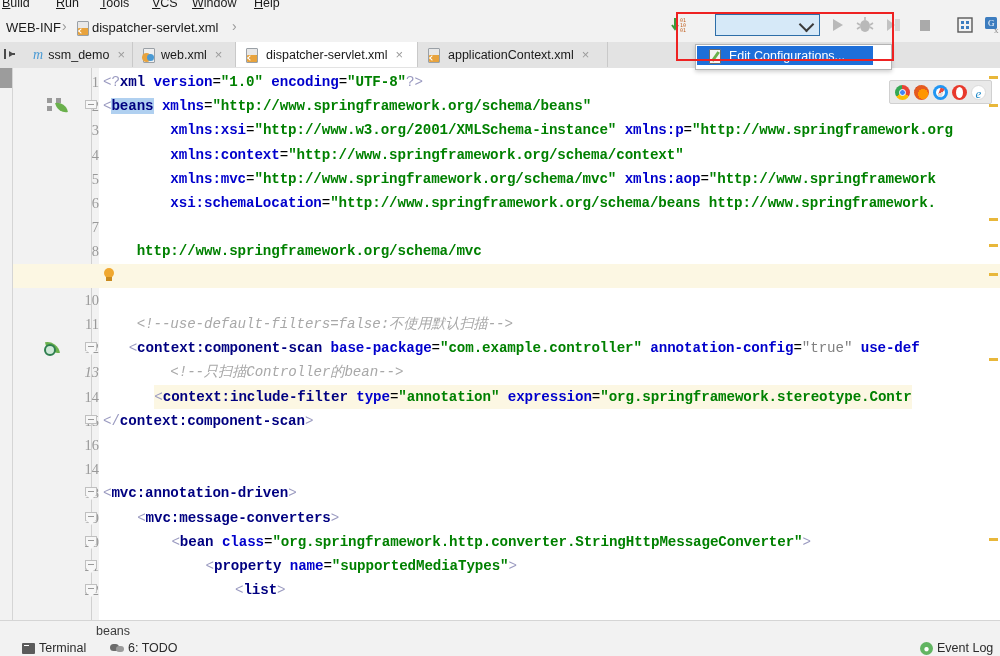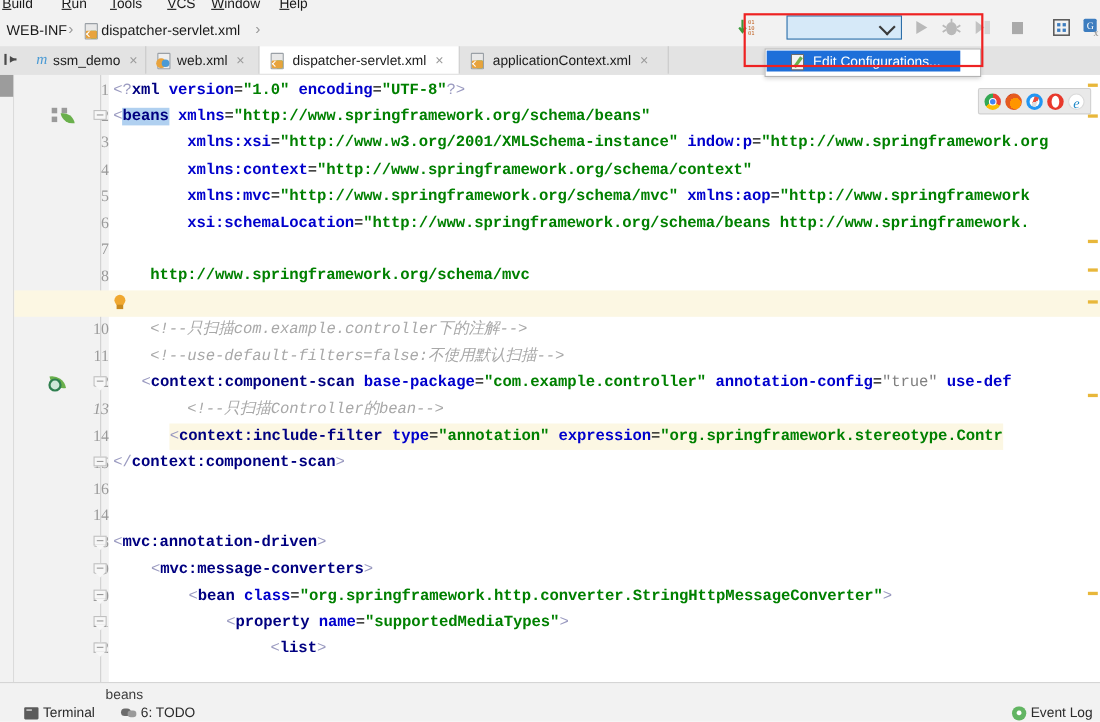--- a/index.html
+++ b/index.html
@@ -114,21 +114,21 @@
   }
   .dropdown{
     position:absolute;left:695px;top:44px;width:195px;height:24px;
     background:#ffffff;border:1px solid #b4b4b4;
     box-shadow:0 2px 4px rgba(0,0,0,.18);
     z-index:40;
   }
   .dropdown .item{
     position:absolute;left:1px;top:1px;width:176px;height:19px;
     background:#1e6fd9;color:#ffffff;
-    display:flex;align-items:center;gap:6px;padding-left:22px;
+    display:flex;align-items:center;gap:6px;padding-left:12px;
     font-size:12.5px;box-sizing:border-box;white-space:nowrap;
   }
   .editcfg-ico{
     width:14px;height:14px;position:relative;display:inline-block;
   }
   .editcfg-ico .pg{
     position:absolute;left:0;top:0;width:10px;height:13px;
     background:#f3f3f3;border:1px solid #6c6c6c;border-radius:1px;
   }
   .editcfg-ico .pen{
@@ -470,38 +470,37 @@
       <div class="lineno" style="top: 413.4px;">18</div>
       <div class="lineno" style="top: 437.6px;">19</div>
       <div class="lineno" style="top: 461.8px;">20</div>
       <div class="lineno" style="top: 486px;">21</div>
       <div class="lineno" style="top: 510.2px;">22</div>
     </div>
   <div class="foldline"></div>
   <div class="codearea">
       <div class="code" style="top: 2px;"><span class="brk">&lt;?</span><span class="tagc">xml</span><span class="plain"> </span><span class="attr">version</span><span class="plain">=</span><span class="val">"1.0"</span><span class="plain"> </span><span class="attr">encoding</span><span class="plain">=</span><span class="val">"UTF-8"</span><span class="brk">?&gt;</span></div>
       <div class="code" style="top: 26.2px;"><span class="brk">&lt;</span><span class="tagc selbg">beans</span><span class="plain"> </span><span class="attr">xmlns</span><span class="plain">=</span><span class="val">"http://www.springframework.org/schema/beans"</span></div>
-      <div class="code" style="top: 50.4px;"><span class="plain">        </span><span class="attr">xmlns:xsi</span><span class="plain">=</span><span class="val">"http://www.w3.org/2001/XMLSchema-instance"</span><span class="plain"> </span><span class="attr">indow:p</span><span class="plain">=</span><span class="val">"http://www.springframework.org</span></div>
+      <div class="code" style="top: 50.4px;"><span class="plain">        </span><span class="attr">xmlns:xsi</span><span class="plain">=</span><span class="val">"http://www.w3.org/2001/XMLSchema-instance"</span><span class="plain"> </span><span class="attr">xmlns:p</span><span class="plain">=</span><span class="val">"http://www.springframework.org</span></div>
       <div class="code" style="top: 74.6px;"><span class="plain">        </span><span class="attr">xmlns:context</span><span class="plain">=</span><span class="val">"http://www.springframework.org/schema/context"</span></div>
       <div class="code" style="top: 98.8px;"><span class="plain">        </span><span class="attr">xmlns:mvc</span><span class="plain">=</span><span class="val">"http://www.springframework.org/schema/mvc"</span><span class="plain"> </span><span class="attr">xmlns:aop</span><span class="plain">=</span><span class="val">"http://www.springframework</span></div>
       <div class="code" style="top: 123px;"><span class="plain">        </span><span class="attr">xsi:schemaLocation</span><span class="plain">=</span><span class="val">"http://www.springframework.org/schema/beans http://www.springframework.</span></div>
       <div class="code" style="top: 171.4px;"><span class="val">    http://www.springframework.org/schema/mvc</span></div>
       <div class="code" style="top: 195.6px;"><span class="val">    http://www.springframework.org/schema/mvc/spring-mvc.xsd"</span><span class="brk">&gt;</span></div>
-      <div class="code" style="top: 219.8px;"><span class="cmt">    &lt;!--只扫描com.example.controller下的注解--&gt;</span></div>
       <div class="code" style="top: 244px;"><span class="cmt">    &lt;!--use-default-filters=false:不使用默认扫描--&gt;</span></div>
       <div class="code" style="top: 268.2px; left: 29.65px;"><span class="brk">&lt;</span><span class="tagc">context:component-scan</span><span class="plain"> </span><span class="attr">base-package</span><span class="plain">=</span><span class="val">"com.example.controller"</span><span class="plain"> </span><span class="attr">annotation-config</span><span class="plain">=</span><span class="valgray">"true"</span><span class="plain"> </span><span class="attr">use-def</span></div>
       <div class="code" style="top: 292.4px;"><span class="cmt">        &lt;!--只扫描Controller的bean--&gt;</span></div>
       <div class="code hlbg" style="top: 316.6px; left: 55.3px;"><span class="brk">&lt;</span><span class="tagc">context:include-filter</span><span class="plain"> </span><span class="attr">type</span><span class="plain">=</span><span class="val">"annotation"</span><span class="plain"> </span><span class="attr">expression</span><span class="plain">=</span><span class="val">"org.springframework.stereotype.Contr</span></div>
       <div class="code" style="top: 340.8px;"><span class="brk">&lt;/</span><span class="tagc">context:component-scan</span><span class="brk">&gt;</span></div>
       <div class="code" style="top: 365px;"></div>
       <div class="code" style="top: 413.4px;"><span class="brk">&lt;</span><span class="tagc">mvc:annotation-driven</span><span class="brk">&gt;</span></div>
       <div class="code" style="top: 437.6px; left: 38.2px;"><span class="brk">&lt;</span><span class="tagc">mvc:message-converters</span><span class="brk">&gt;</span></div>
       <div class="code" style="top: 461.8px; left: 72.4px;"><span class="brk">&lt;</span><span class="tagc">bean</span><span class="plain"> </span><span class="attr">class</span><span class="plain">=</span><span class="val">"org.springframework.http.converter.StringHttpMessageConverter"</span><span class="brk">&gt;</span></div>
       <div class="code" style="top: 486px; left: 106.6px;"><span class="brk">&lt;</span><span class="tagc">property</span><span class="plain"> </span><span class="attr">name</span><span class="plain">=</span><span class="val">"supportedMediaTypes"</span><span class="brk">&gt;</span></div>
-      <div class="code" style="top: 510.2px; left: 147px;"><span class="brk">&lt;</span><span class="tagc">list</span><span class="brk">&gt;</span></div>
+      <div class="code" style="top: 510.2px; left: 136px;"><span class="brk">&lt;</span><span class="tagc">list</span><span class="brk">&gt;</span></div>
     </div>
 
   <div class="browserbar">
     <span class="bro chrome"></span>
     <span class="bro firefox"></span>
     <span class="bro safari"></span>
     <span class="bro opera"></span>
     <span class="bro ie">e</span>
   </div>
 

